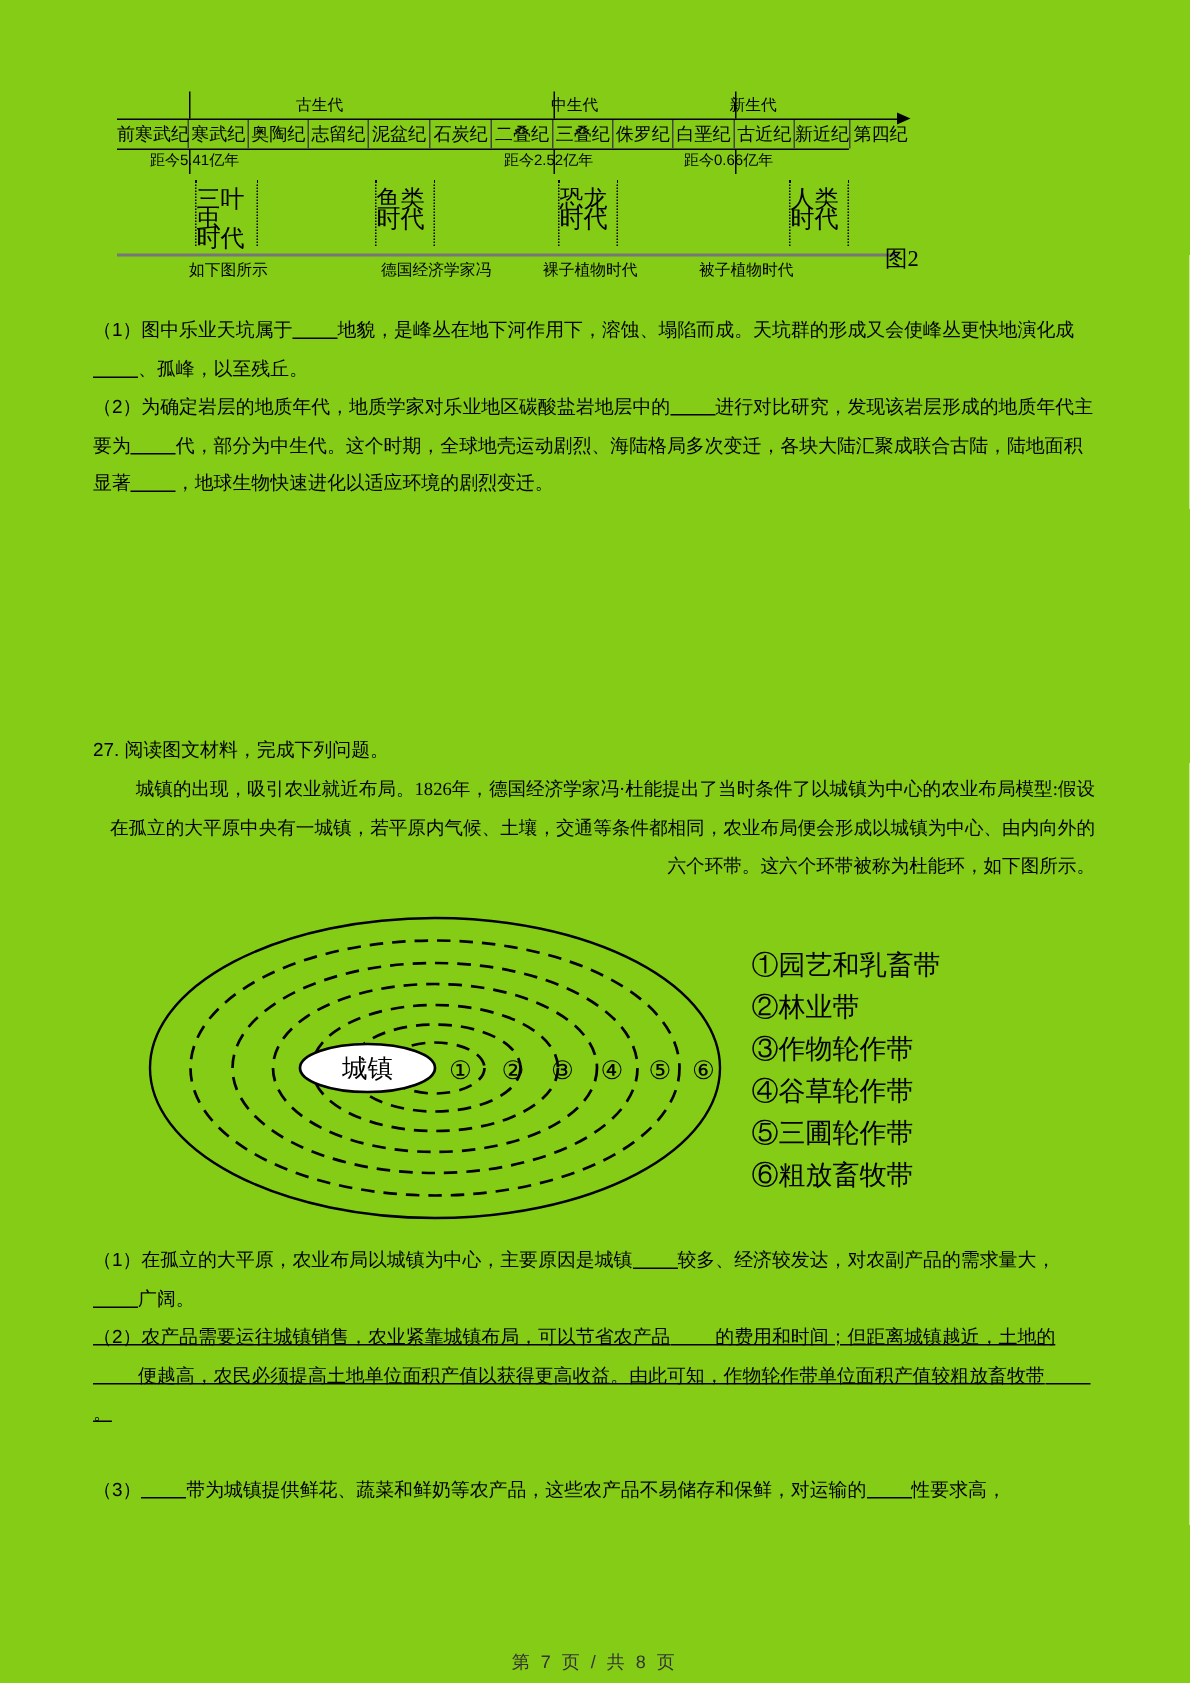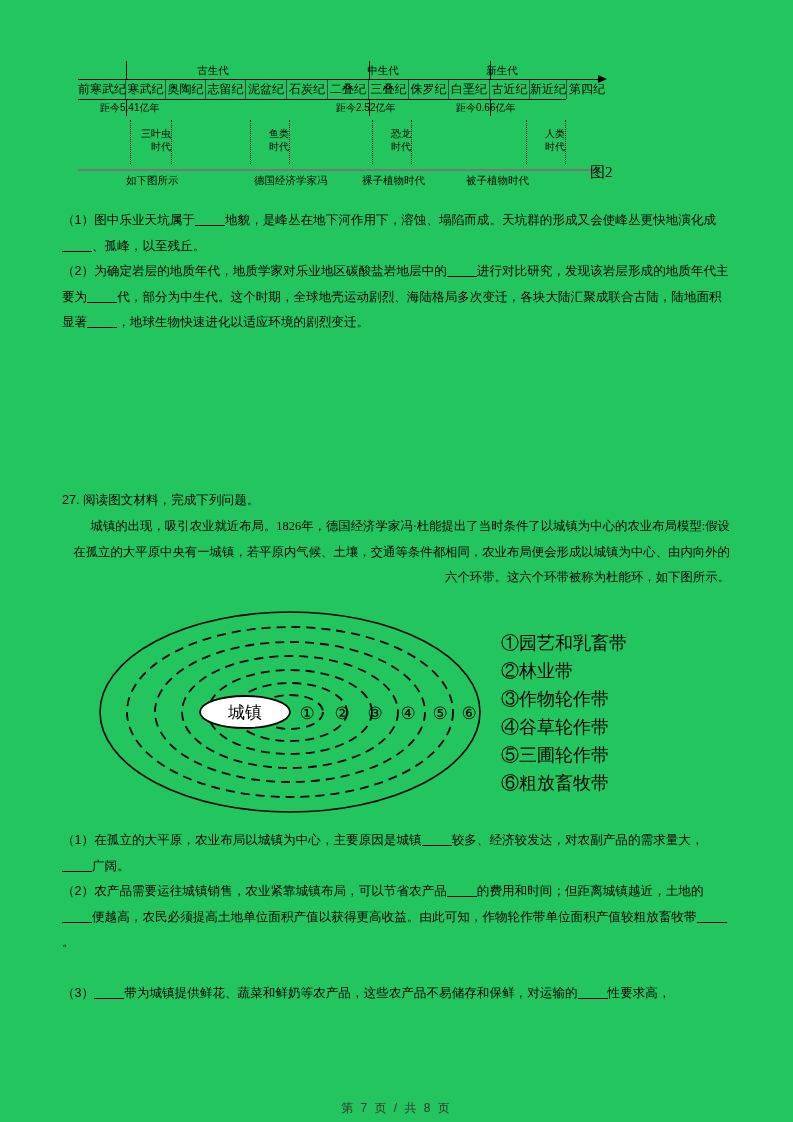--- a/index.html
+++ b/index.html
@@ -8,21 +8,21 @@
     background: #ffffff;
   }
   body {
     font-family: "Liberation Sans", "DejaVu Sans", sans-serif;
     color: #000000;
   }
   #page {
     position: relative;
     width: 793px;
     height: 1122px;
-    background: #22c55e;
+    background: #84cc16;
     overflow: hidden;
     margin: 0 auto;
   }
 
   
   .figure-geo {
     position: absolute;
     left: 78px;
     top: 62px;
     width: 640px;
@@ -112,23 +112,23 @@
     height: 50px;
     margin-top: 2px;
   }
   .geo-dom-box {
     position: absolute;
     top: 2px;
     height: 44px;
     border-left: 1px dotted #000;
     border-right: 1px dotted #000;
     box-sizing: border-box;
-    font-size: 10px;
+    font-size: 16px;
     line-height: 13px;
-    text-align: right;
+    text-align: left;
     padding-top: 7px;
     color: #000;
   }
   .geo-baseline {
     position: relative;
     width: 520px;
     height: 2px;
     background: #777;
     margin-top: 1px;
   }
@@ -322,19 +322,19 @@
         <div>②林业带</div>
         <div>③作物轮作带</div>
         <div>④谷草轮作带</div>
         <div>⑤三圃轮作带</div>
         <div>⑥粗放畜牧带</div>
       </div>
   </div>
 
   <div class="para" style="left:62px; top:828px; width:668px;">（1）在孤立的大平原，农业布局以城镇为中心，主要原因是城镇<span class="blank"></span>较多、经济较发达，对农副产品的需求量大，<span class="blank"></span>广阔。</div>
 
-  <div class="para" style="left:62px; top:879px; width:668px;">（2）农产品需要运往城镇销售，农业紧靠城镇布局，可以节省农产品<span class="blank"></span>的费用和时间；但距离城镇越近，土地的<span class="blank"></span>便越高，农民必须提高土地单位面积产值以获得更高收益。由此可知，作物轮作带单位面积产值较粗放畜牧带<span class="blank"></span>。</div>
+  <div class="para" style="left:62px; top:879px; width:668px;text-decoration:underline;">（2）农产品需要运往城镇销售，农业紧靠城镇布局，可以节省农产品<span class="blank"></span>的费用和时间；但距离城镇越近，土地的<span class="blank"></span>便越高，农民必须提高土地单位面积产值以获得更高收益。由此可知，作物轮作带单位面积产值较粗放畜牧带<span class="blank"></span>。</div>
 
   <div class="para" style="left:62px; top:981px; width:668px;">（3）<span class="blank"></span>带为城镇提供鲜花、蔬菜和鲜奶等农产品，这些农产品不易储存和保鲜，对运输的<span class="blank"></span>性要求高，</div>
 
   <div class="footer">第 7 页 / 共 8 页</div>
 
 </div>
 
 </body></html>

